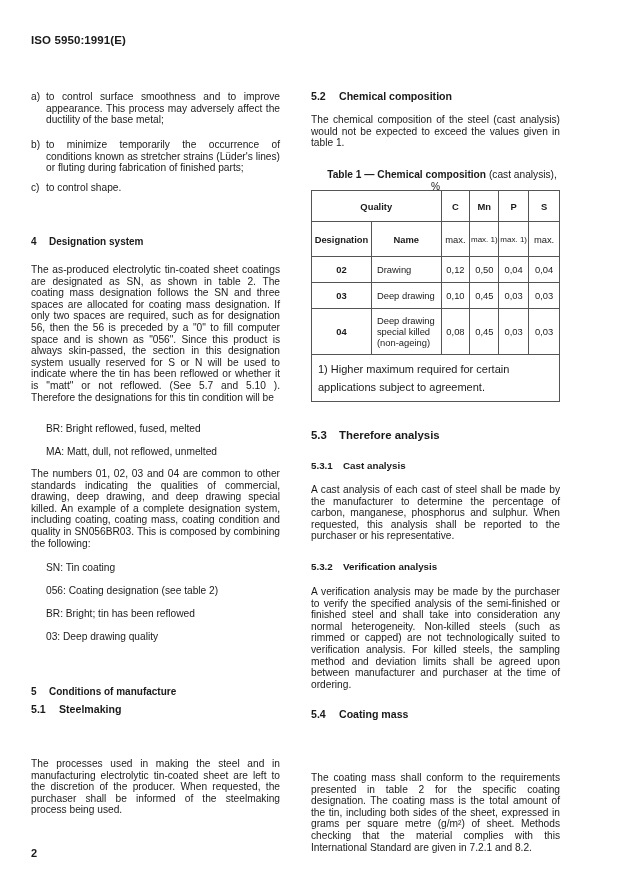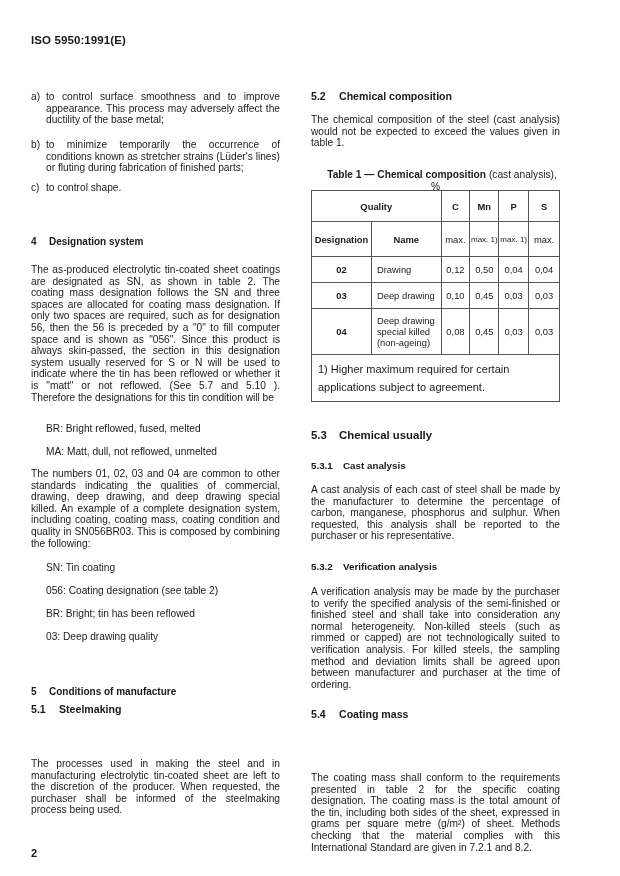--- a/index.html
+++ b/index.html
@@ -164,21 +164,21 @@
     <td>0,03</td>
     <td>0,03</td>
   </tr>
   <tr>
     <td class="fn" colspan="6">1)  Higher maximum required for certain applications subject to agreement.</td>
   </tr>
 </tbody>
   </table>
 
 <div class="col col-right" style="top:430px;">
-  <h3 class="sub" style="font-size:11.4px;"><span class="num">5.3</span><span>Chemical usually</span></h3>
+  <h3 class="sub" style="font-size:11.4px;"><span class="num">5.3</span><span>Therefore analysis</span></h3>
 </div>
 <div class="col col-right" style="top:460px;">
   <h4 class="subsub"><span class="num">5.3.1</span><span>Cast analysis</span></h4>
 </div>
 <div class="col col-right" style="top:484px;">
   <p class="body">A cast analysis of each cast of steel shall be made by the manufacturer to determine the percentage of carbon, manganese, phosphorus and sulphur. When requested, this analysis shall be reported to the purchaser or his representative.</p>
 </div>
 
 <div class="col col-right" style="top:561px;">
   <h4 class="subsub"><span class="num">5.3.2</span><span>Verification analysis</span></h4>

